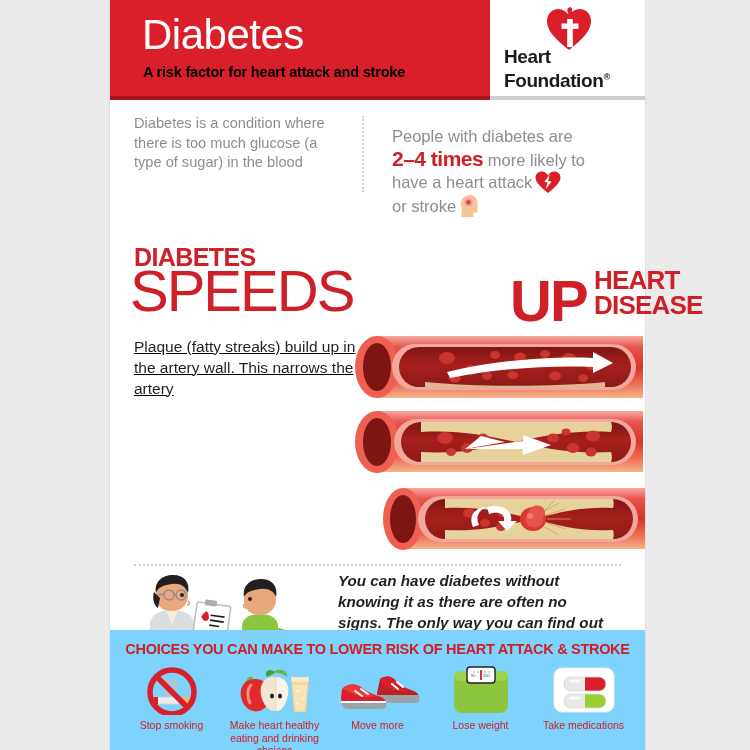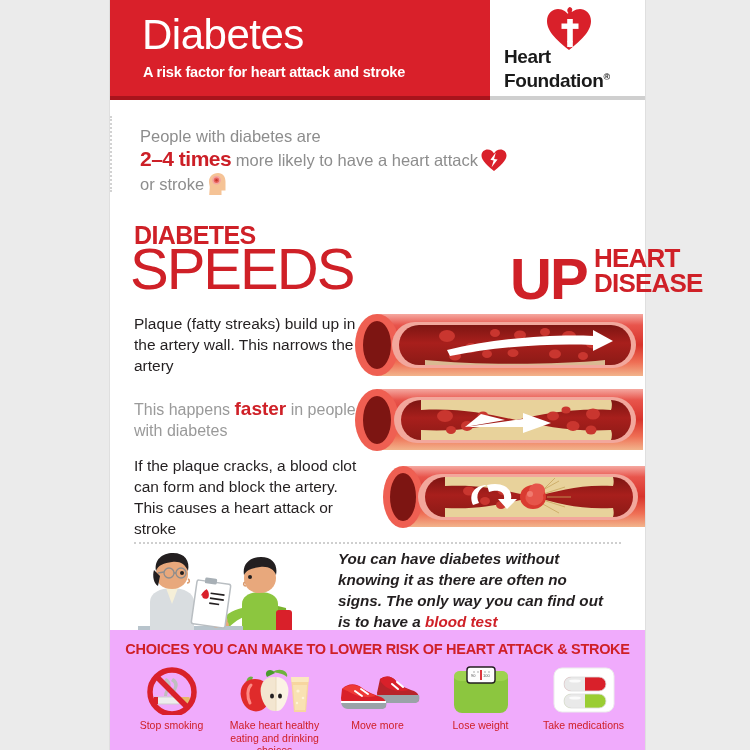--- a/index.html
+++ b/index.html
@@ -24,21 +24,21 @@
     flex:1;background:#d9202a;position:relative;
     border-bottom:4px solid #a8141c;
   }
   .title{
     position:absolute;left:32px;top:12px;
     color:#fff;font-size:42px;line-height:46px;font-weight:400;
     letter-spacing:-.5px;
   }
   .subtitle{
     position:absolute;left:33px;top:64px;
-    color:#ffffff;font-size:14.5px;font-weight:bold;letter-spacing:-.2px;
+    color:#000000;font-size:14.5px;font-weight:bold;letter-spacing:-.2px;
   }
   .header-logo{
     width:155px;background:#fff;position:relative;
     border-bottom:4px solid #cfcfcf;
   }
   .hf-mark{position:absolute;left:56px;top:7px;}
   .hf-text{
     position:absolute;left:14px;top:46px;
     font-size:19px;font-weight:bold;color:#1a1a1a;line-height:21px;
     letter-spacing:-.4px;
@@ -85,42 +85,42 @@
 
   
   .rows{position:relative;padding:0 0 0 0;}
   .arow{display:flex;align-items:center;position:relative;}
   .arow .txt{width:250px;padding-left:24px;box-sizing:border-box;}
   .arow .txt p{margin:0;font-size:15.5px;line-height:21px;color:#231f20;}
   .arow.grey .txt p{color:#9a9a9a;font-size:16px;}
   .arow.grey b{color:#cf2027;font-size:19px;}
   .art{position:absolute;right:0;top:50%;transform:translateY(-50%);}
 
-  .row1{height:78px;}
+  .row1{height:78px;text-decoration:underline;}
   .row2{height:72px;}
   .row3{height:82px;}
 
   
   .dashsep{
     margin:4px 24px 0 24px;border-top:2px dotted #cfcfcf;height:0;
   }
 
   
   .docrow{display:flex;align-items:center;height:92px;padding-left:18px;}
   .doc-txt{
     flex:1;padding-left:10px;padding-right:32px;
     font-style:italic;font-weight:bold;font-size:15.2px;line-height:21px;
     color:#231f20;
   }
   .doc-txt .bt{color:#cf2027;}
 
   
   .choices{
     position:absolute;left:0;bottom:0;width:535px;height:120px;
-    background:#f0abfc;
+    background:#7dd3fc;
   }
   .ch-title{
     text-align:center;color:#cf2027;font-size:14.5px;font-weight:bold;
     padding-top:11px;letter-spacing:-.3px;
   }
   .ch-items{display:flex;padding:6px 10px 0 10px;}
   .ch-item{flex:1;text-align:center;position:relative;}
   .ch-ic{height:52px;display:flex;align-items:flex-end;justify-content:center;}
   .ch-cap{
     color:#cf2027;font-size:10.5px;line-height:12.5px;margin-top:4px;
@@ -150,20 +150,23 @@
         </svg>
       </div>
       <div class="hf-text">
         <span>Heart</span><br>
         <span>Foundation</span><span class="hf-reg">®</span>
       </div>
     </div>
   </div>
 
   <div class="intro">
+    <div class="intro-left">
+      <p>Diabetes is a condition where there is too much glucose (a type of sugar) in the blood</p>
+    </div>
     <div class="intro-div"></div>
     <div class="intro-right">
       <p><span>People with diabetes are</span><br><span class="big-red">2–4 times</span> <span>more likely to have a heart attack</span><span class="inline-ic"><svg width="26" height="23" viewBox="0 0 26 23">
                 <path d="M13 22 C3 14 0.5 10 0.5 6.5 C0.5 2.8 3.5 0.5 6.5 0.5 C9.3 0.5 11.6 2.2 13 4.4 C14.4 2.2 16.7 0.5 19.5 0.5 C22.5 0.5 25.5 2.8 25.5 6.5 C25.5 10 23 14 13 22 Z" fill="#d9202a"></path>
                 <path d="M14.8 3.5 L9.4 10.8 L12.6 11.4 L10.6 18.2 L16.6 10.4 L13.1 9.9 Z" fill="#ffffff"></path>
               </svg></span><br><span>or stroke</span><span class="inline-ic"><svg width="22" height="24" viewBox="0 0 22 24">
                 <path d="M11 1 C5.5 1 2 4.8 2 9.4 C2 12 2.8 13.4 2.8 15 L2.2 23 L14.5 23 L14.5 18.5 L18.5 18.5 L18.5 9.8 C18.5 4.8 16 1 11 1 Z" fill="#f5c396"></path>
                 <circle cx="9.5" cy="8.2" r="4.4" fill="#f3a6a0"></circle>
                 <circle cx="9.5" cy="8.2" r="2.7" fill="#e8635c"></circle>
                 <circle cx="9.5" cy="8.2" r="1.2" fill="#c3342f"></circle>
@@ -222,23 +225,20 @@
                 <ellipse cx="158" cy="45" rx="5.5" ry="4"></ellipse>
             <ellipse cx="200" cy="46" rx="6" ry="4.5"></ellipse>
                 <ellipse cx="228" cy="48" rx="5" ry="4"></ellipse>
           </g>
           <path d="M92 42 C140 30 200 26 238 28 L238 22 L258 33 L238 43 L238 37 C200 35 145 38 95 48 Z" fill="#ffffff"></path>
         </svg>
       </div>
     </div>
 
     <div class="arow row2 grey">
-      <div class="txt">
-        <p><span>This happens </span><b>faster</b><span> in people with diabetes</span></p>
-      </div>
       <div class="art">
         <svg width="290" height="72" viewBox="0 0 290 72">
           <defs>
             <linearGradient id="tubeg2" x1="0" y1="0" x2="0" y2="1">
               <stop offset="0" stop-color="#f5a8a0"></stop>
                   <stop offset="0.18" stop-color="#e8554c"></stop>
               <stop offset="0.5" stop-color="#d8342c"></stop>
                   <stop offset="0.78" stop-color="#ef6f55"></stop>
               <stop offset="1" stop-color="#f2b48c"></stop>
             </linearGradient>
@@ -266,23 +266,20 @@
                 <ellipse cx="236" cy="46" rx="5.5" ry="4.5"></ellipse>
             <ellipse cx="211" cy="26" rx="4.5" ry="3.5"></ellipse>
           </g>
           <path d="M110 43 L168 35 L168 29 L196 39 L168 49 L168 43 Z" fill="#ffffff"></path>
           <path d="M110 43 L150 36 L126 30 Z" fill="#ffffff"></path>
         </svg>
       </div>
     </div>
 
     <div class="arow row3">
-      <div class="txt">
-        <p>If the plaque cracks, a blood clot can form and block the artery. This causes a heart attack or stroke</p>
-      </div>
       <div class="art">
         <svg width="262" height="72" viewBox="0 0 262 72">
           <defs>
             <linearGradient id="tubeg3" x1="0" y1="0" x2="0" y2="1">
               <stop offset="0" stop-color="#f5a8a0"></stop>
                   <stop offset="0.18" stop-color="#e8554c"></stop>
               <stop offset="0.5" stop-color="#d8342c"></stop>
                   <stop offset="0.78" stop-color="#ef6f55"></stop>
               <stop offset="1" stop-color="#f2b48c"></stop>
             </linearGradient>

